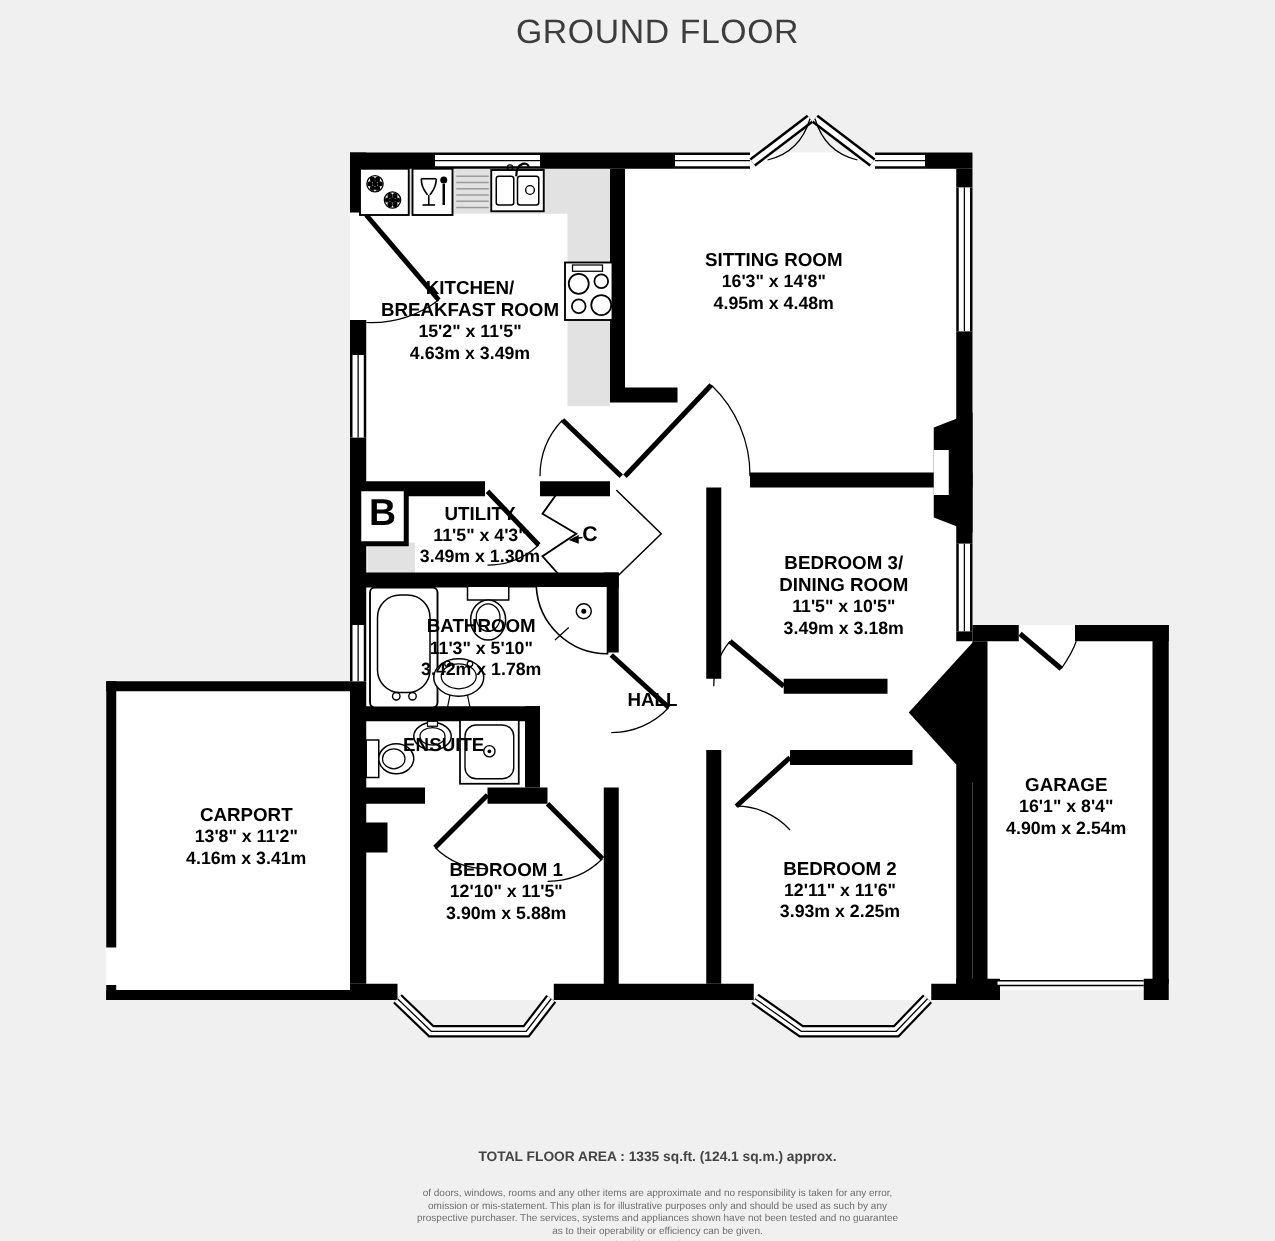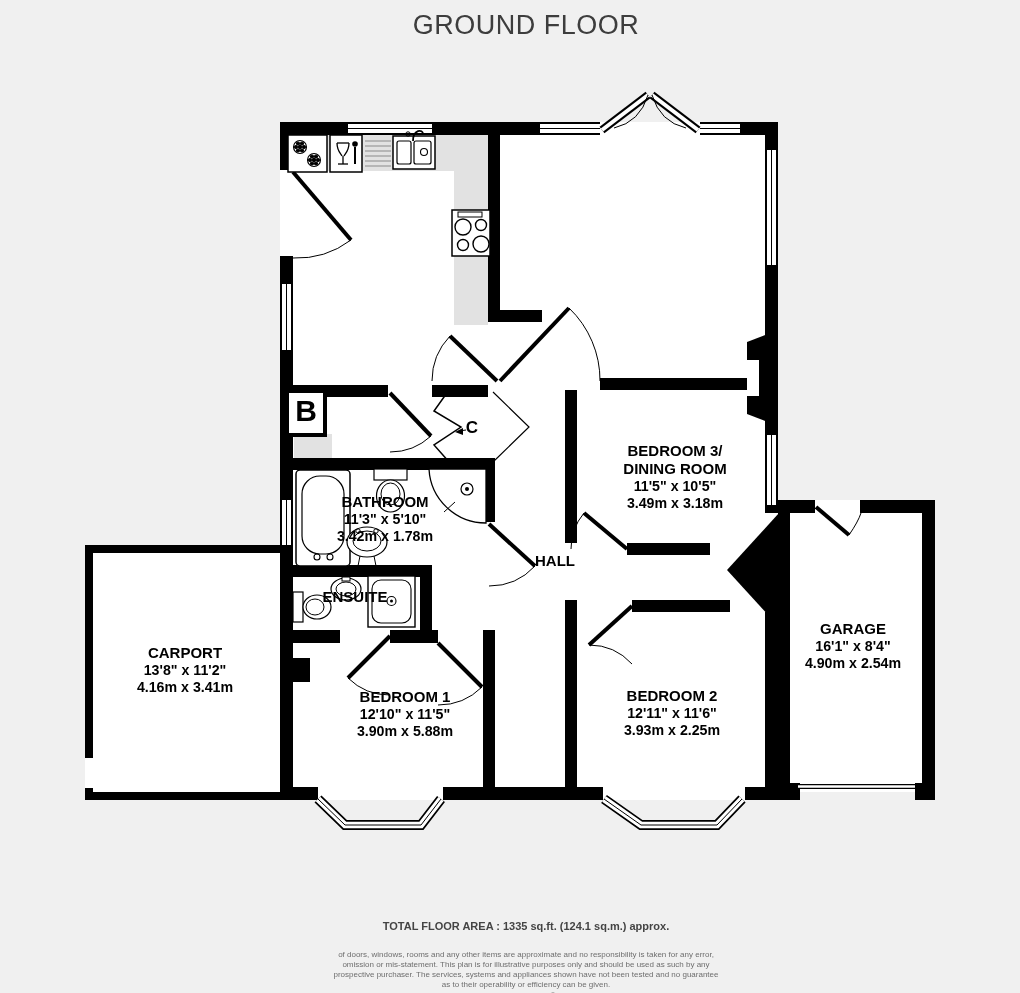--- a/index.html
+++ b/index.html
@@ -322,45 +322,61 @@
         <circle cx="391.5" cy="601" r="1.5" fill="#000"></circle>
       </g>
     </g>
 
     <g>
       <polygon points="778,330 747,342 747,414 778,426" fill="#000"></polygon>
       <rect x="747" y="360" width="12" height="36" fill="#fff"></rect>
     </g>
   </svg>
 
-
-
+  <div class="room-label" style="left:376px;top:257px">
+    <span class="room-name">KITCHEN/</span>
+    <span class="room-name">BREAKFAST ROOM</span>
+    <span class="room-dims">15'2"  x 11'5"</span>
+    <span class="room-dims">4.63m  x 3.49m</span>
+  </div>
+
+  <div class="room-label" style="left:619px;top:226px">
+    <span class="room-name">SITTING ROOM</span>
+    <span class="room-dims">16'3"  x 14'8"</span>
+    <span class="room-dims">4.95m  x 4.48m</span>
+  </div>
+
+  <div class="room-label" style="left:384px;top:429px">
+    <span class="room-name">UTILITY</span>
+    <span class="room-dims">11'5"  x 4'3"</span>
+    <span class="room-dims">3.49m  x 1.30m</span>
+  </div>
 
   <div class="room-label" style="left:385px;top:519px">
     <span class="room-name">BATHROOM</span>
     <span class="room-dims">11'3"  x 5'10"</span>
     <span class="room-dims">3.42m  x 1.78m</span>
   </div>
 
   <div class="room-label" style="left:675px;top:477px">
     <span class="room-name">BEDROOM 3/</span>
     <span class="room-name">DINING ROOM</span>
     <span class="room-dims">11'5"  x 10'5"</span>
     <span class="room-dims">3.49m  x 3.18m</span>
   </div>
 
-  <div class="room-label" style="left:555px;top:561px">
+  <div class="room-label" style="left:522px;top:561px">
     <span class="room-name">HALL</span>
   </div>
 
   <div class="room-label" style="left:355px;top:597px">
     <span class="room-name">ENSUITE</span>
   </div>
 
-  <div class="room-label" style="left:185px;top:670px">
+  <div class="room-label" style="left:197px;top:670px">
     <span class="room-name">CARPORT</span>
     <span class="room-dims">13'8"  x 11'2"</span>
     <span class="room-dims">4.16m  x 3.41m</span>
   </div>
 
   <div class="room-label" style="left:405px;top:714px">
     <span class="room-name">BEDROOM 1</span>
     <span class="room-dims">12'10"  x 11'5"</span>
     <span class="room-dims">3.90m  x 5.88m</span>
   </div>

